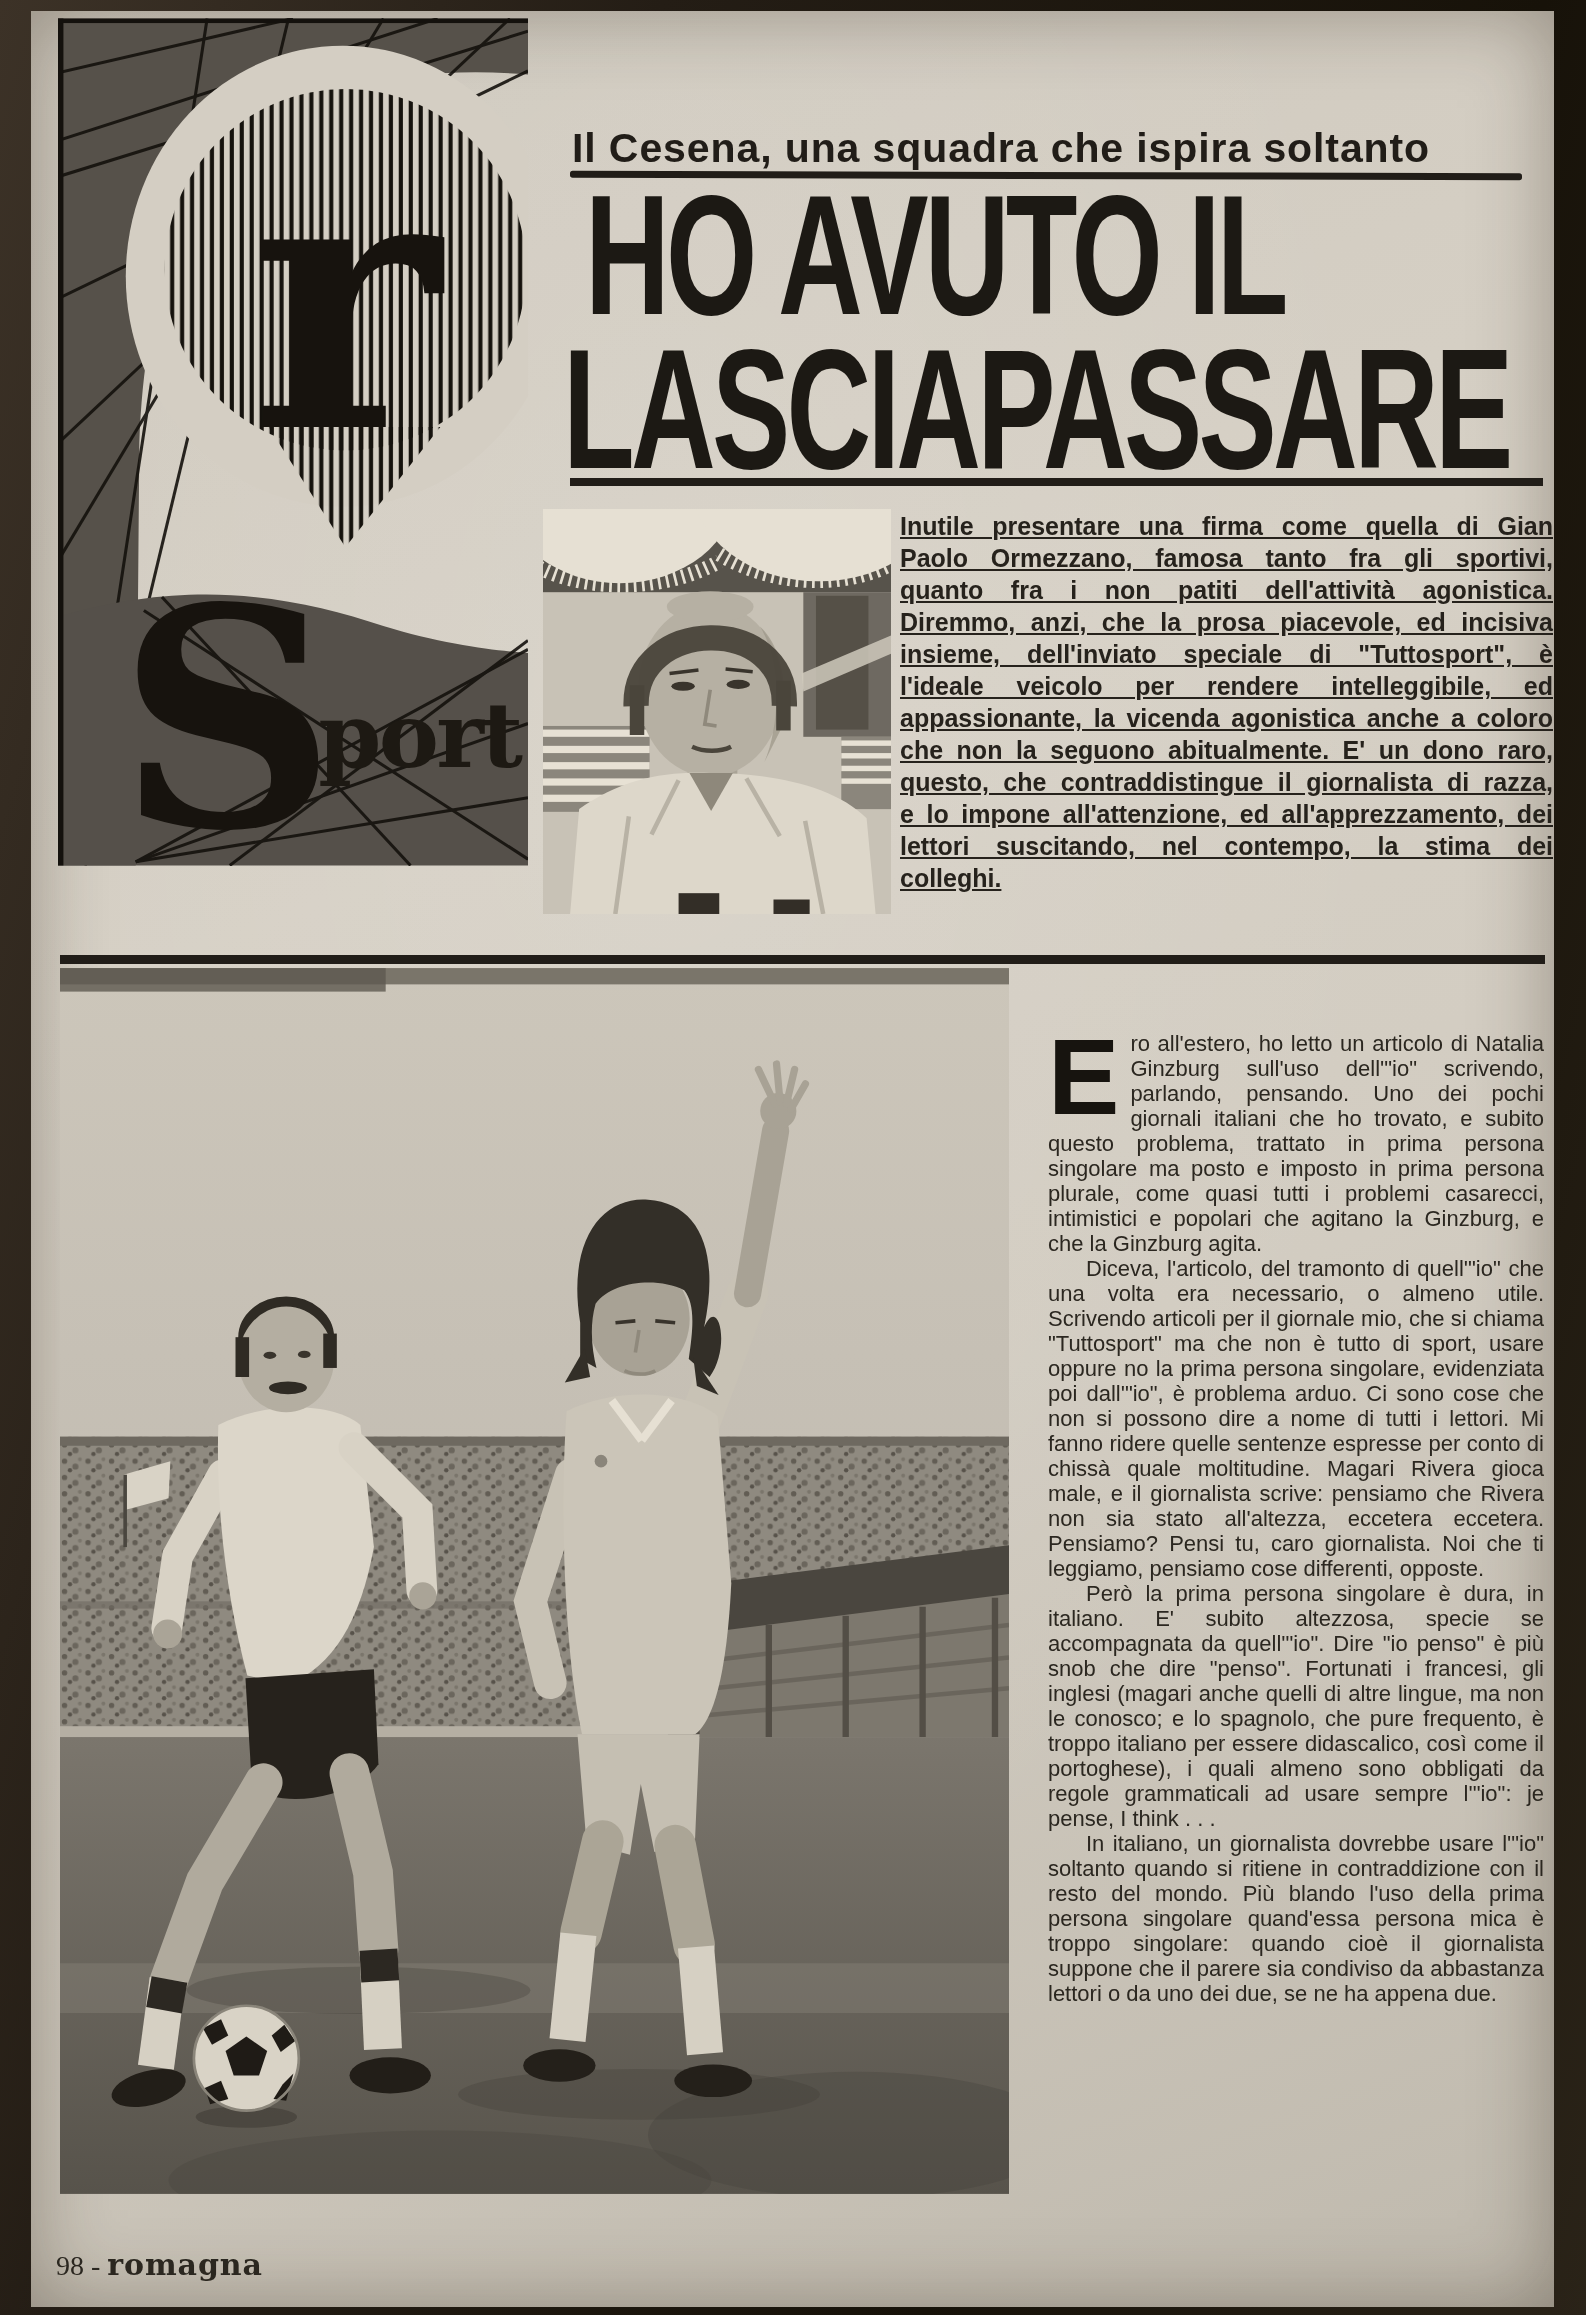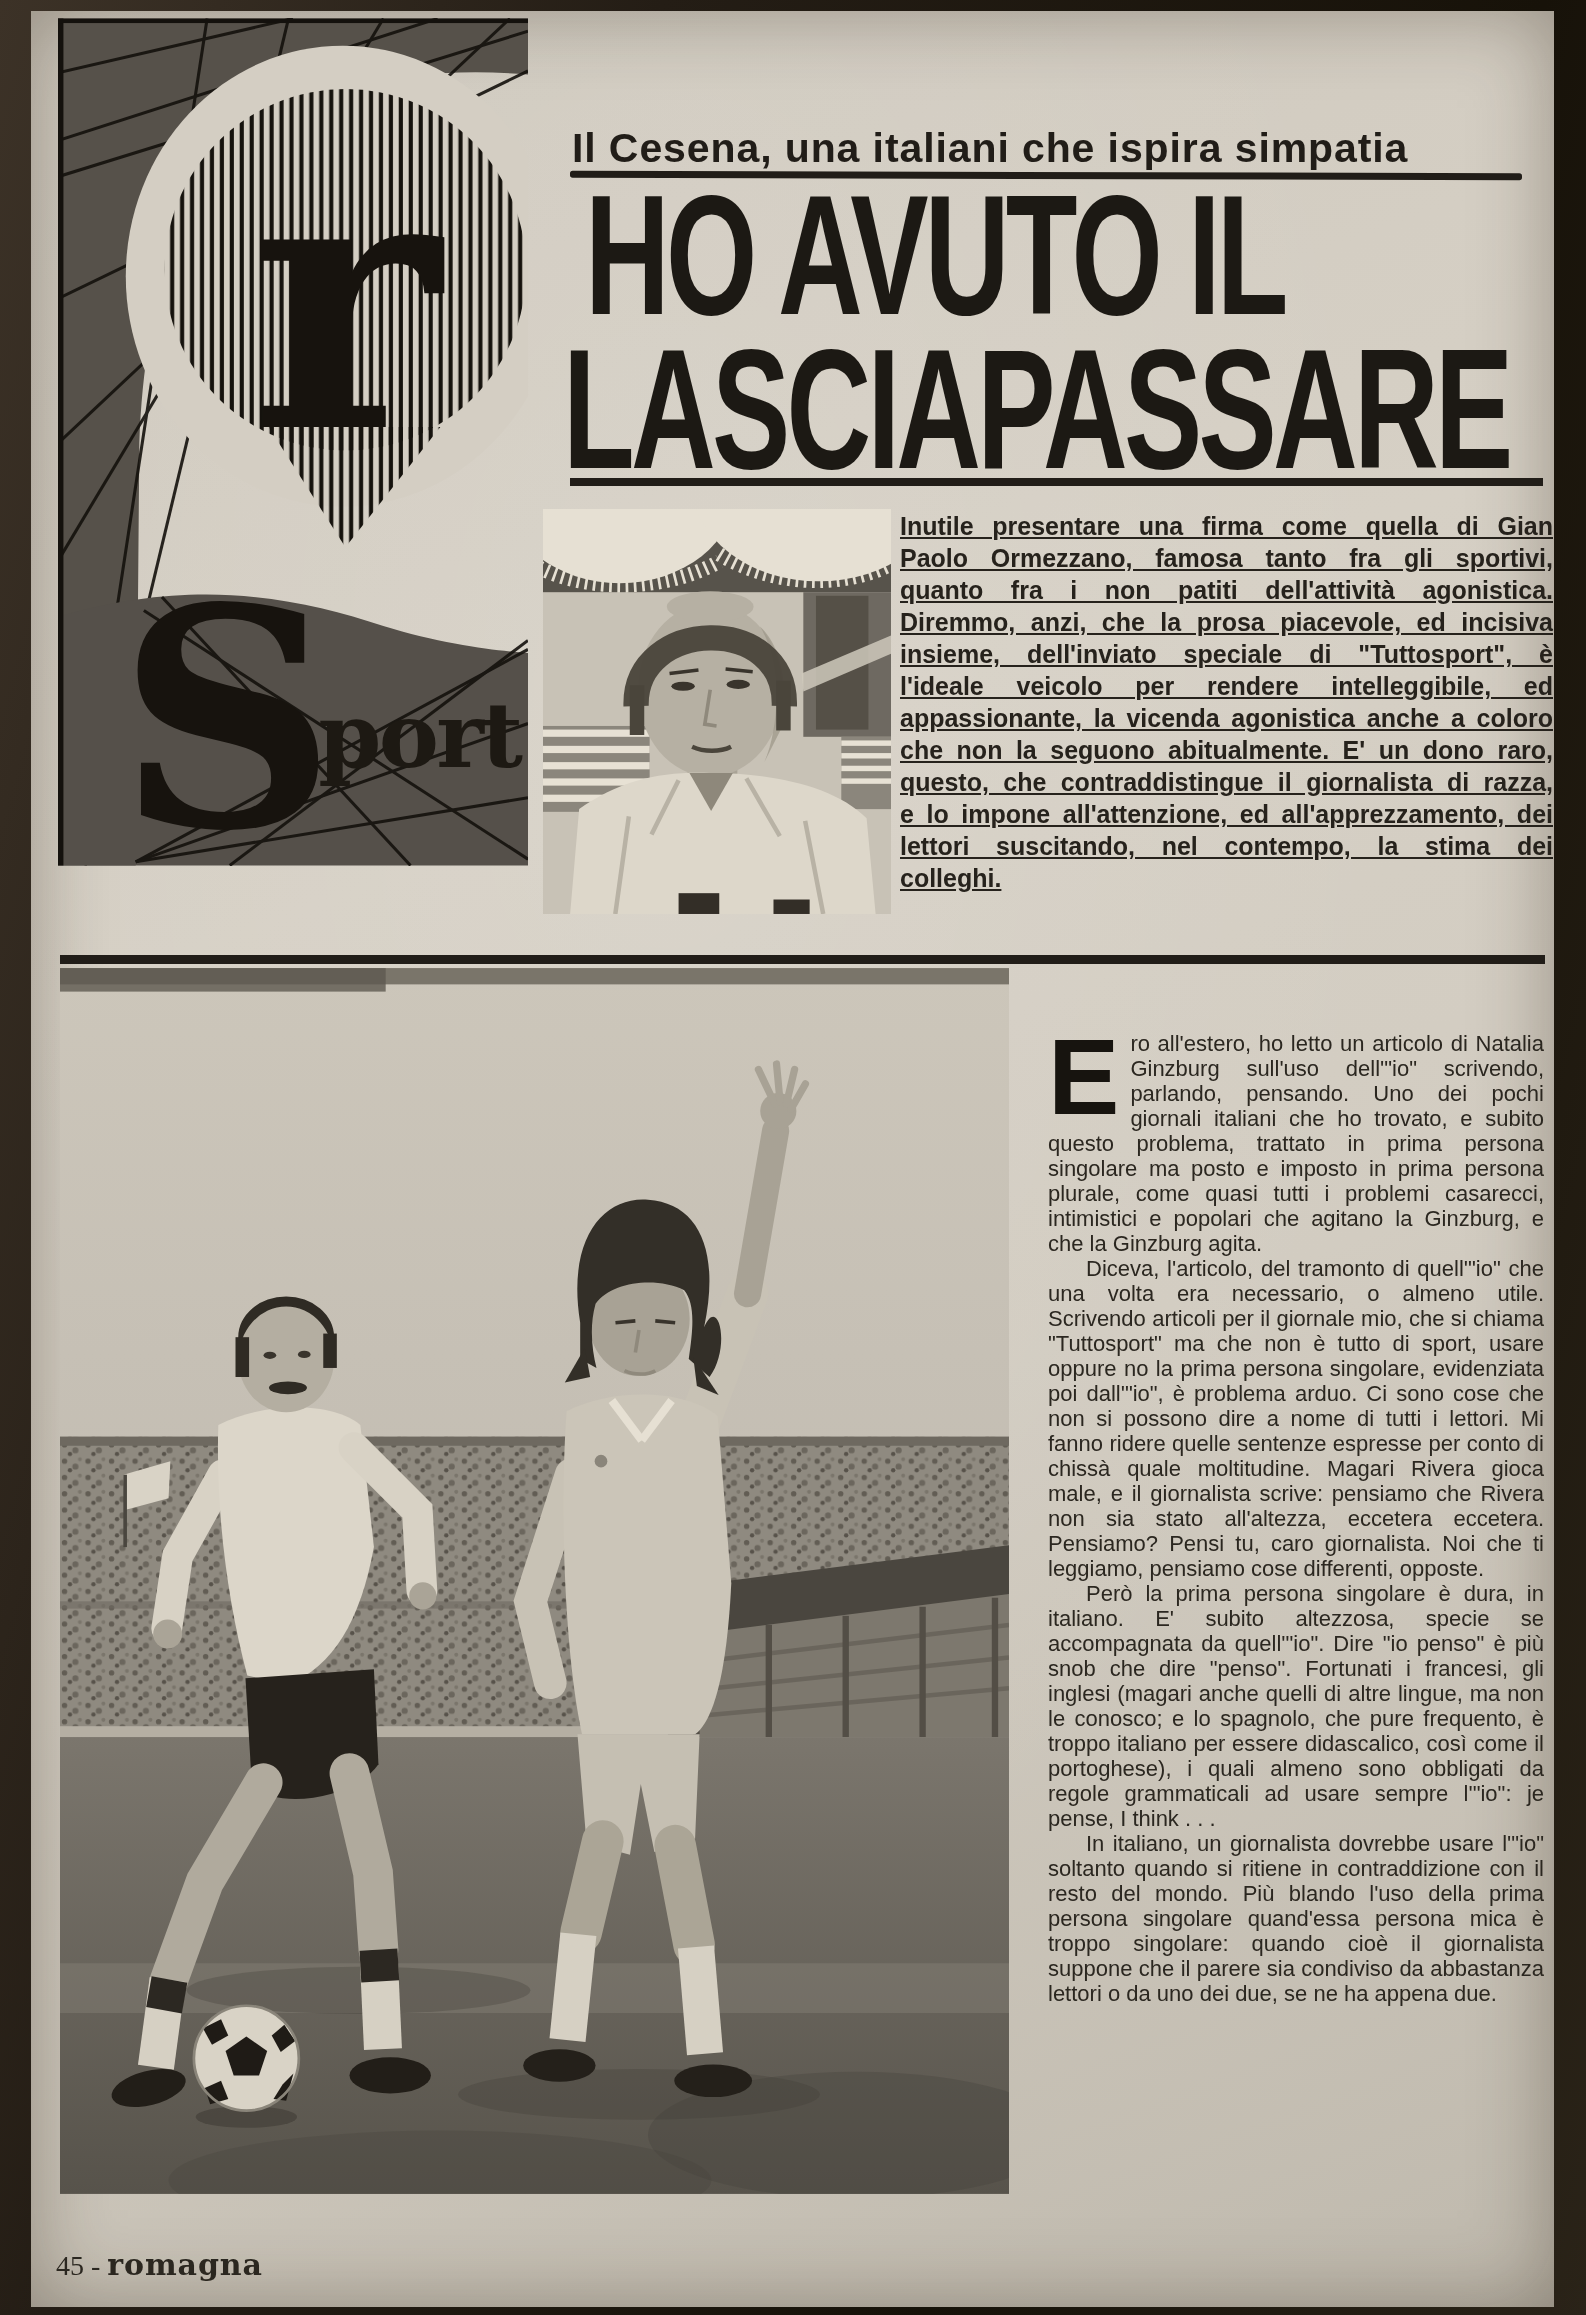--- a/index.html
+++ b/index.html
@@ -92,21 +92,21 @@
         <line x1="390" y1="937" x2="115" y2="640"></line>
     </g>
 
     <text x="66" y="893" font-size="335" fill="#17130e">S</text>
     <text x="288" y="828" font-size="100" letter-spacing="-3" fill="#1d1913">port</text>
 
     <rect x="0" y="0" width="6" height="937" fill="#14110d"></rect>
     <rect x="0" y="0" width="520" height="5" fill="#14110d"></rect>
   </svg>
 
-  <div class="abs kicker">Il Cesena, una italiani che ispira simpatia</div>
+  <div class="abs kicker">Il Cesena, una squadra che ispira soltanto</div>
   <div class="abs kicker-rule"></div>
   <div class="abs hl hl1">
     <span class="hlx">HO AVUTO IL</span>
   </div>
   <div class="abs hl hl2">
     <span class="hlx">LASCIAPASSARE</span>
   </div>
   <div class="abs hl-rule"></div>
 
   <svg class="abs portrait" width="348" height="405" viewBox="0 0 385 448">
@@ -281,19 +281,19 @@
 
 
   <div class="abs article">
     <p><span class="dropcap">E</span><span>ro all'estero, ho letto un articolo di Natalia Ginzburg sull'uso dell'"io" scrivendo, parlando, pensando. Uno dei pochi giornali italiani che ho trovato, e subito questo problema, trattato in prima persona singolare ma posto e imposto in prima persona plurale, come quasi tutti i problemi casarecci, intimistici e popolari che agitano la Ginzburg, e che la Ginzburg agita.</span></p>
     <p class="ind">Diceva, l'articolo, del tramonto di quell'"io" che una volta era necessario, o almeno utile. Scrivendo articoli per il giornale mio, che si chiama "Tuttosport" ma che non è tutto di sport, usare oppure no la prima persona singolare, evidenziata poi dall'"io", è problema arduo. Ci sono cose che non si possono dire a nome di tutti i lettori. Mi fanno ridere quelle sentenze espresse per conto di chissà quale moltitudine. Magari Rivera gioca male, e il giornalista scrive: pensiamo che Rivera non sia stato all'altezza, eccetera eccetera. Pensiamo? Pensi tu, caro giornalista. Noi che ti leggiamo, pensiamo cose differenti, opposte.</p>
     <p class="ind">Però la prima persona singolare è dura, in italiano. E' subito altezzosa, specie se accompagnata da quell'"io". Dire "io penso" è più snob che dire "penso". Fortunati i francesi, gli inglesi (magari anche quelli di altre lingue, ma non le conosco; e lo spagnolo, che pure frequento, è troppo italiano per essere didascalico, così come il portoghese), i quali almeno sono obbligati da regole grammaticali ad usare sempre l'"io": je pense, I think . . .</p>
     <p class="ind">In italiano, un giornalista dovrebbe usare l'"io" soltanto quando si ritiene in contraddizione con il resto del mondo. Più blando l'uso della prima persona singolare quand'essa persona mica è troppo singolare: quando cioè il giornalista suppone che il parere sia condiviso da abbastanza lettori o da uno dei due, se ne ha appena due.</p>
   </div>
 
   <div class="abs footer">
-    <span>45</span>
+    <span>98</span>
     <span>-</span>
     <span class="mag">romagna</span>
   </div>
 
 </div>
 
 
 </body></html>

